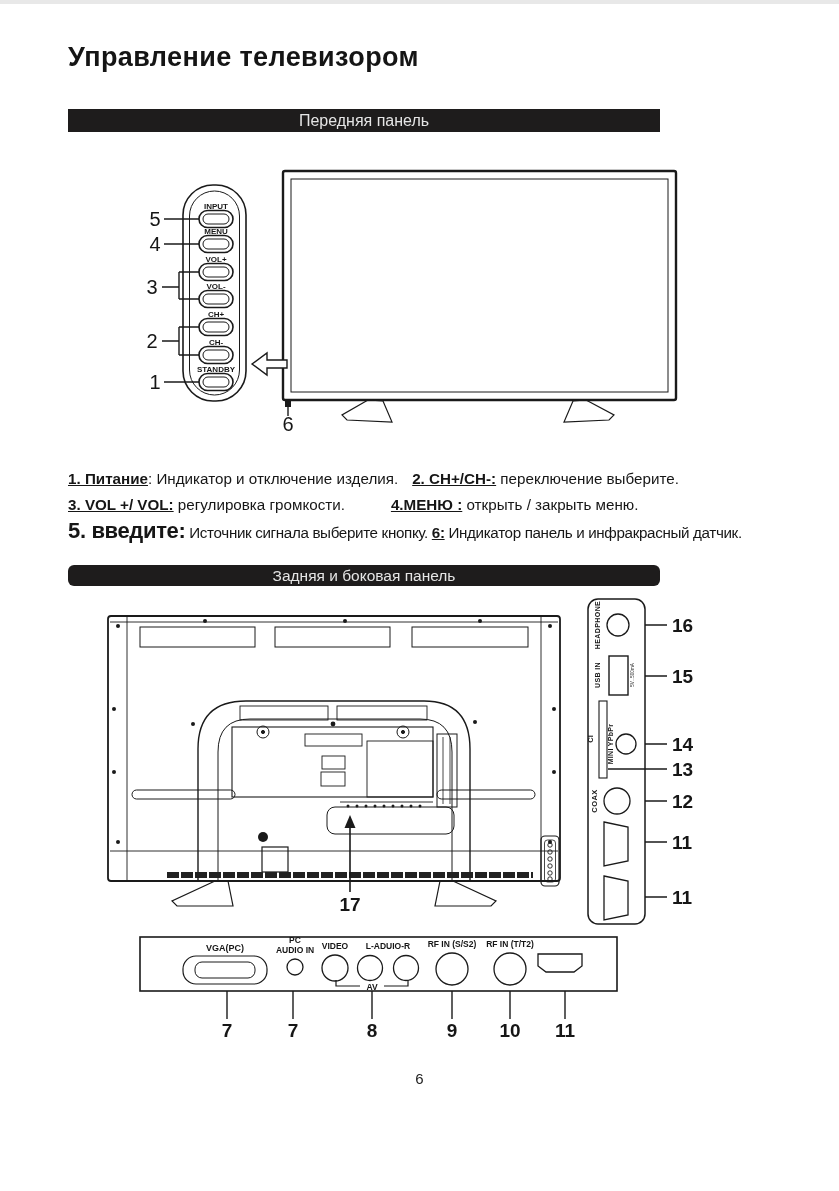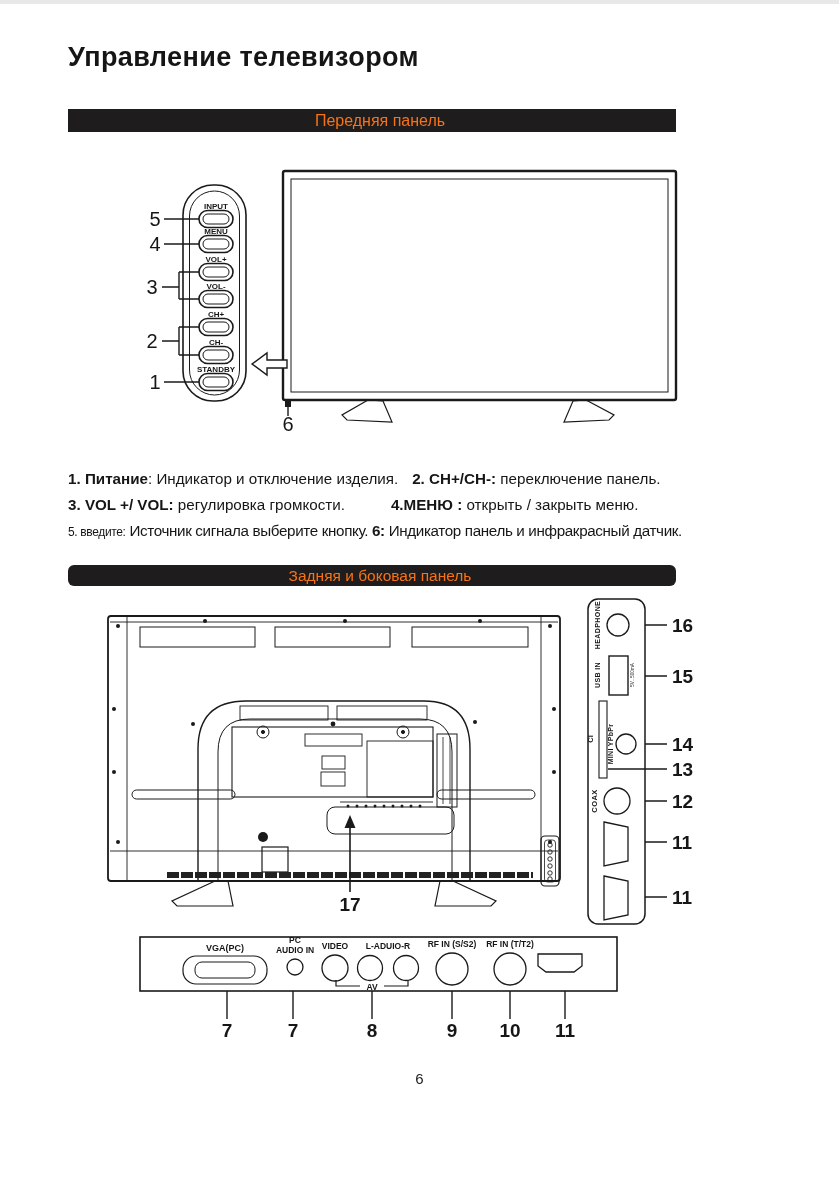--- a/index.html
+++ b/index.html
@@ -5,32 +5,32 @@
   html,body{margin:0;padding:0;background:#e8e8e8;}
   .page{
     position:relative;width:839px;height:1191px;background:#ffffff;
     font-family:"Liberation Sans",sans-serif;color:#111;margin:4px auto;overflow:hidden;
   }
   .page-title{
     position:absolute;left:68px;top:38px;font-size:27px;font-weight:bold;
     letter-spacing:.4px;color:#151515;
   }
   .banner{
-    position:absolute;left:68px;width:592px;background:#1e1c1c;color:#f97316;
-    display:flex;align-items:center;justify-content:center;padding-left:16px;
+    position:absolute;left:68px;width:592px;background:#1e1c1c;color:#e5e5e5;
+    display:flex;align-items:center;justify-content:center;
   }
   .banner.front{top:105px;height:23px;font-size:16px;}
   .banner.rear{top:561px;height:21px;font-size:15.5px;border-radius:6px;}
   .diagram{position:absolute;left:0;}
   .desc{
     position:absolute;left:68px;top:462px;width:708px;
     font-size:15.2px;line-height:25.8px;color:#161616;
   }
-  .desc .term{font-weight:bold;}
-  .desc .term-big{font-weight:normal;font-size:12px;}
+  .desc .term{font-weight:bold;text-decoration:underline;}
+  .desc .term-big{font-weight:bold;font-size:22px;}
   .desc .gap1{display:inline-block;width:14px;}
   .desc .gap2{display:inline-block;width:46px;}
   .desc .line3{letter-spacing:-0.35px;}
   .page-num{
     position:absolute;left:0;right:0;top:1066px;text-align:center;
     font-size:15px;color:#222;
   }
   svg text{fill:#161616;}
   svg .ln{stroke:#1a1a1a;fill:none;}
 </style>
@@ -114,21 +114,21 @@
     </g>
     <g>
       <polygon class="ln" points="368,261 342,276 347,281 392,283 383,262" stroke-width="1.2" fill="#fff"></polygon>
       <polygon class="ln" points="586,261 614,276 609,281 564,283 573,262" stroke-width="1.2" fill="#fff"></polygon>
     </g>
     <polygon points="252,225 267,214 267,221 287,221 287,229 267,229 267,236" fill="#ffffff" stroke="#1a1a1a" stroke-width="1.4"></polygon>
   </svg>
 
   <div class="desc">
     <div>
-      <span class="term">1. Питание</span><span>: Индикатор и отключение изделия.</span><span class="gap1"></span><span class="term">2. CH+/CH-:</span><span> переключение панель.</span>
+      <span class="term">1. Питание</span><span>: Индикатор и отключение изделия.</span><span class="gap1"></span><span class="term">2. CH+/CH-:</span><span> переключение выберите.</span>
     </div>
     <div>
       <span class="term">3. VOL +/ VOL:</span><span> регулировка громкости.</span><span class="gap2"></span><span class="term">4.МЕНЮ :</span><span> открыть / закрыть меню.</span>
     </div>
     <div class="line3">
       <span class="term-big">5. введите:</span><span> Источник сигнала выберите кнопку. </span><span class="term">6:</span><span> Индикатор панель и инфракрасный датчик.</span>
     </div>
   </div>
 
   <div class="banner rear">

